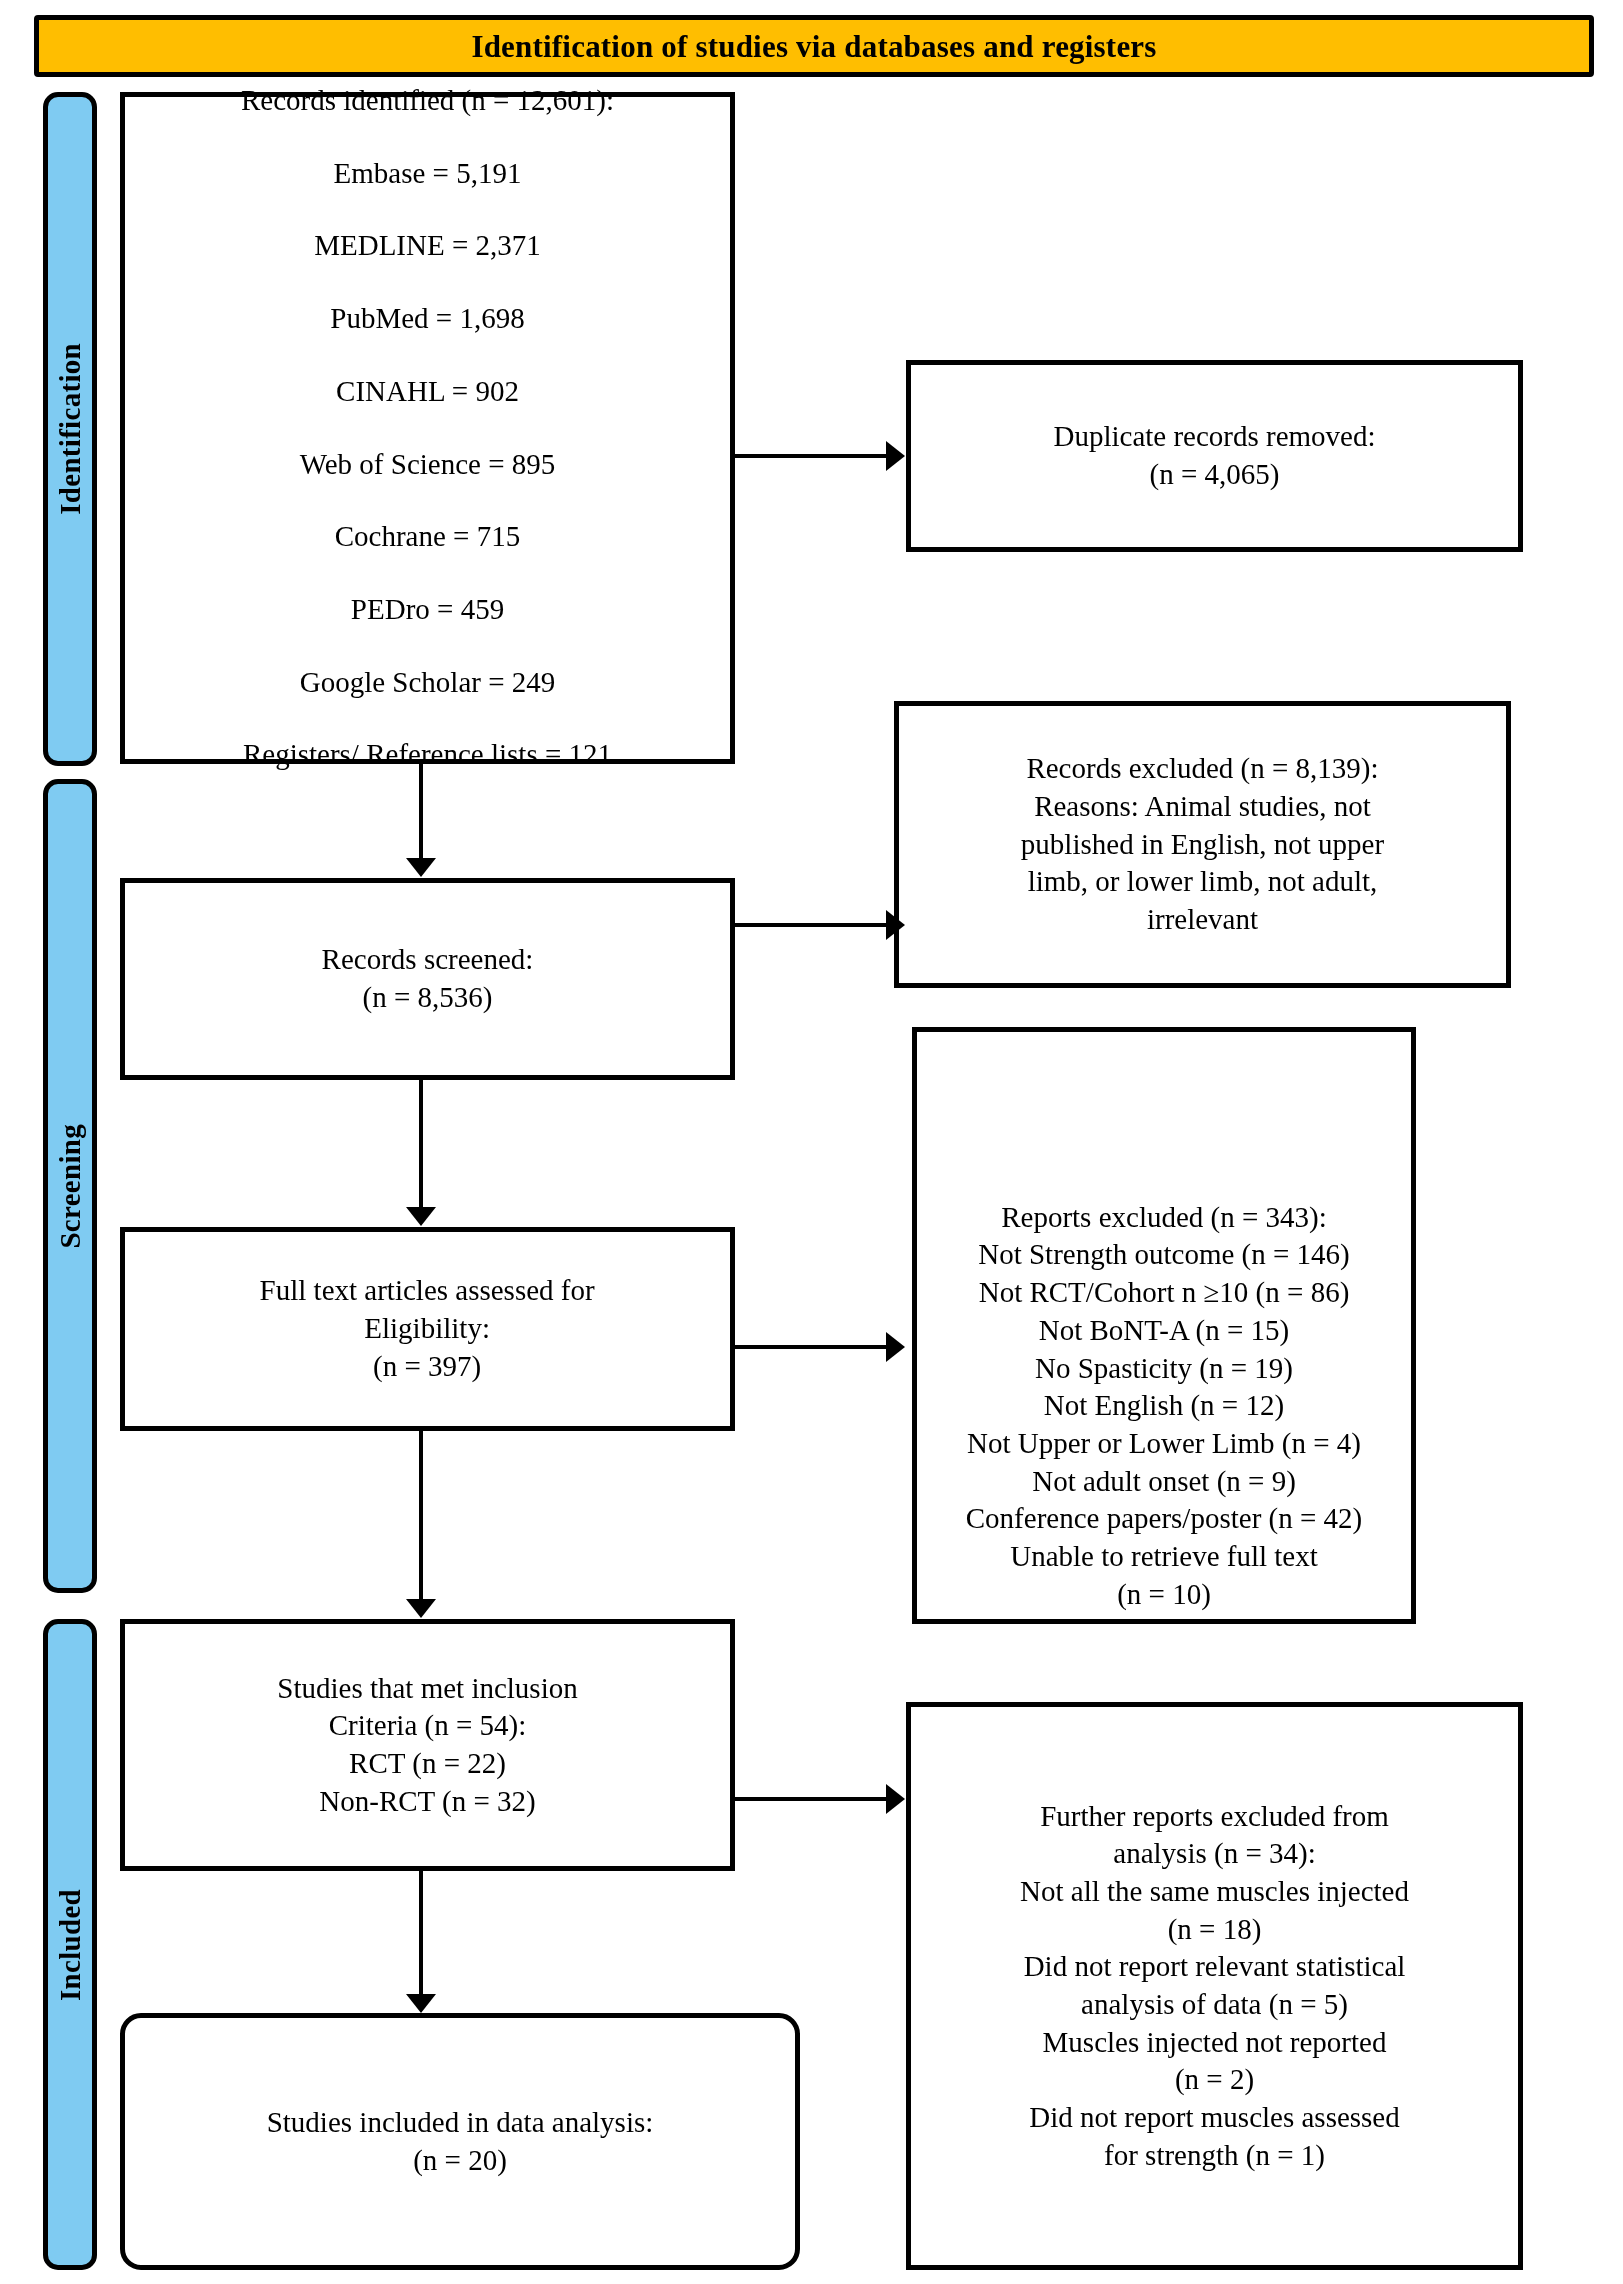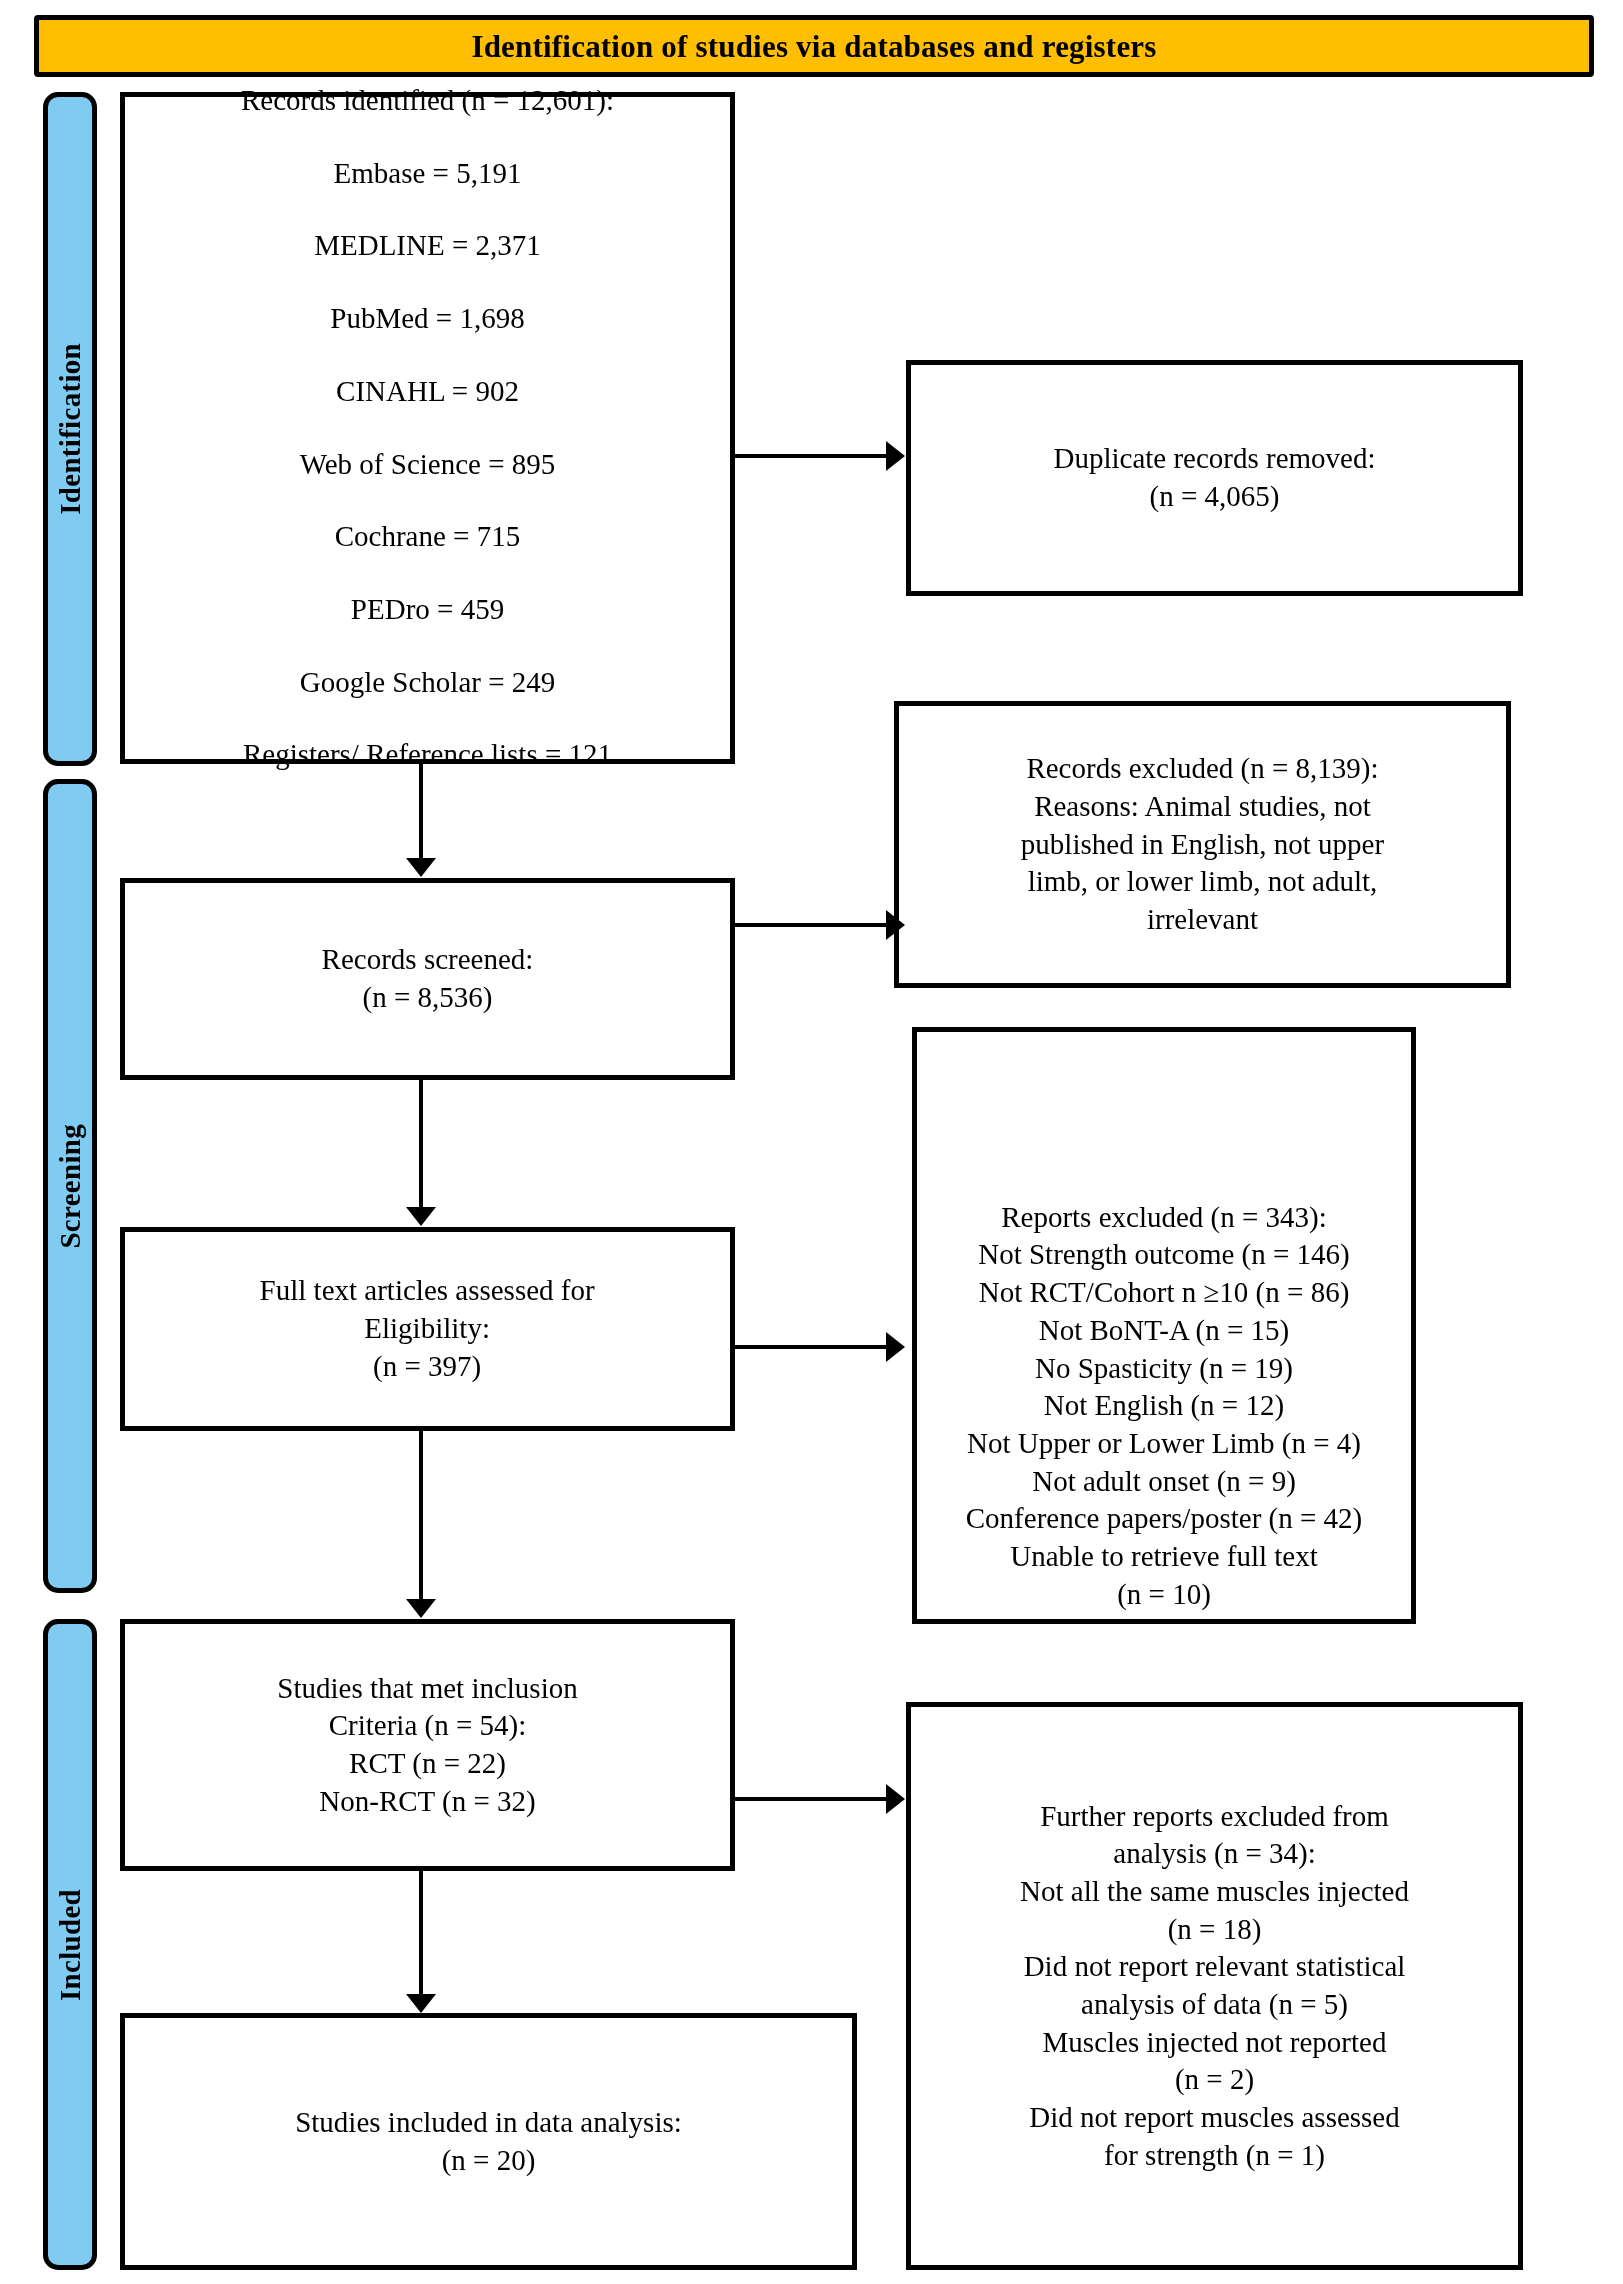--- a/index.html
+++ b/index.html
@@ -150,21 +150,21 @@
     <div class="line">MEDLINE = 2,371</div>
     <div class="line">PubMed = 1,698</div>
     <div class="line">CINAHL = 902</div>
     <div class="line">Web of Science = 895</div>
     <div class="line">Cochrane = 715</div>
     <div class="line">PEDro = 459</div>
     <div class="line">Google Scholar = 249</div>
     <div class="line">Registers/ Reference lists = 121</div>
   </div>
 
-  <div class="box" style="left:906px; top:360px; width:617px; height:236px;">
+  <div class="box" style="left:906px; top:360px; width:617px; height:192px;">
     <div class="line">Duplicate records removed:</div>
     <div class="line">(n = 4,065)</div>
   </div>
 
   <div class="box" style="left:120px; top:878px; width:615px; height:202px;">
     <div class="line">Records screened:</div>
     <div class="line">(n = 8,536)</div>
   </div>
 
   <div class="box" style="left:894px; top:701px; width:617px; height:287px;">
@@ -208,21 +208,21 @@
     <div class="line">Not all the same muscles injected</div>
     <div class="line">(n = 18)</div>
     <div class="line">Did not report relevant statistical</div>
     <div class="line">analysis of data (n = 5)</div>
     <div class="line">Muscles injected not reported</div>
     <div class="line">(n = 2)</div>
     <div class="line">Did not report muscles assessed</div>
     <div class="line">for strength (n = 1)</div>
   </div>
 
-  <div class="box" style="left:120px; top:2013px; width:737px; height:257px;">
+  <div class="box" style="left:120px; top:2013px; width:680px; height:257px;border-radius:21px;">
     <div class="line">Studies included in data analysis:</div>
     <div class="line">(n = 20)</div>
   </div>
 
   <div class="arrow-v" style="left:421px; top:764px;">
     <div class="shaft" style="height:94px;"></div>
     <div class="head" style="top:94px;"></div>
   </div>
 
   <div class="arrow-v" style="left:421px; top:1079px;">

